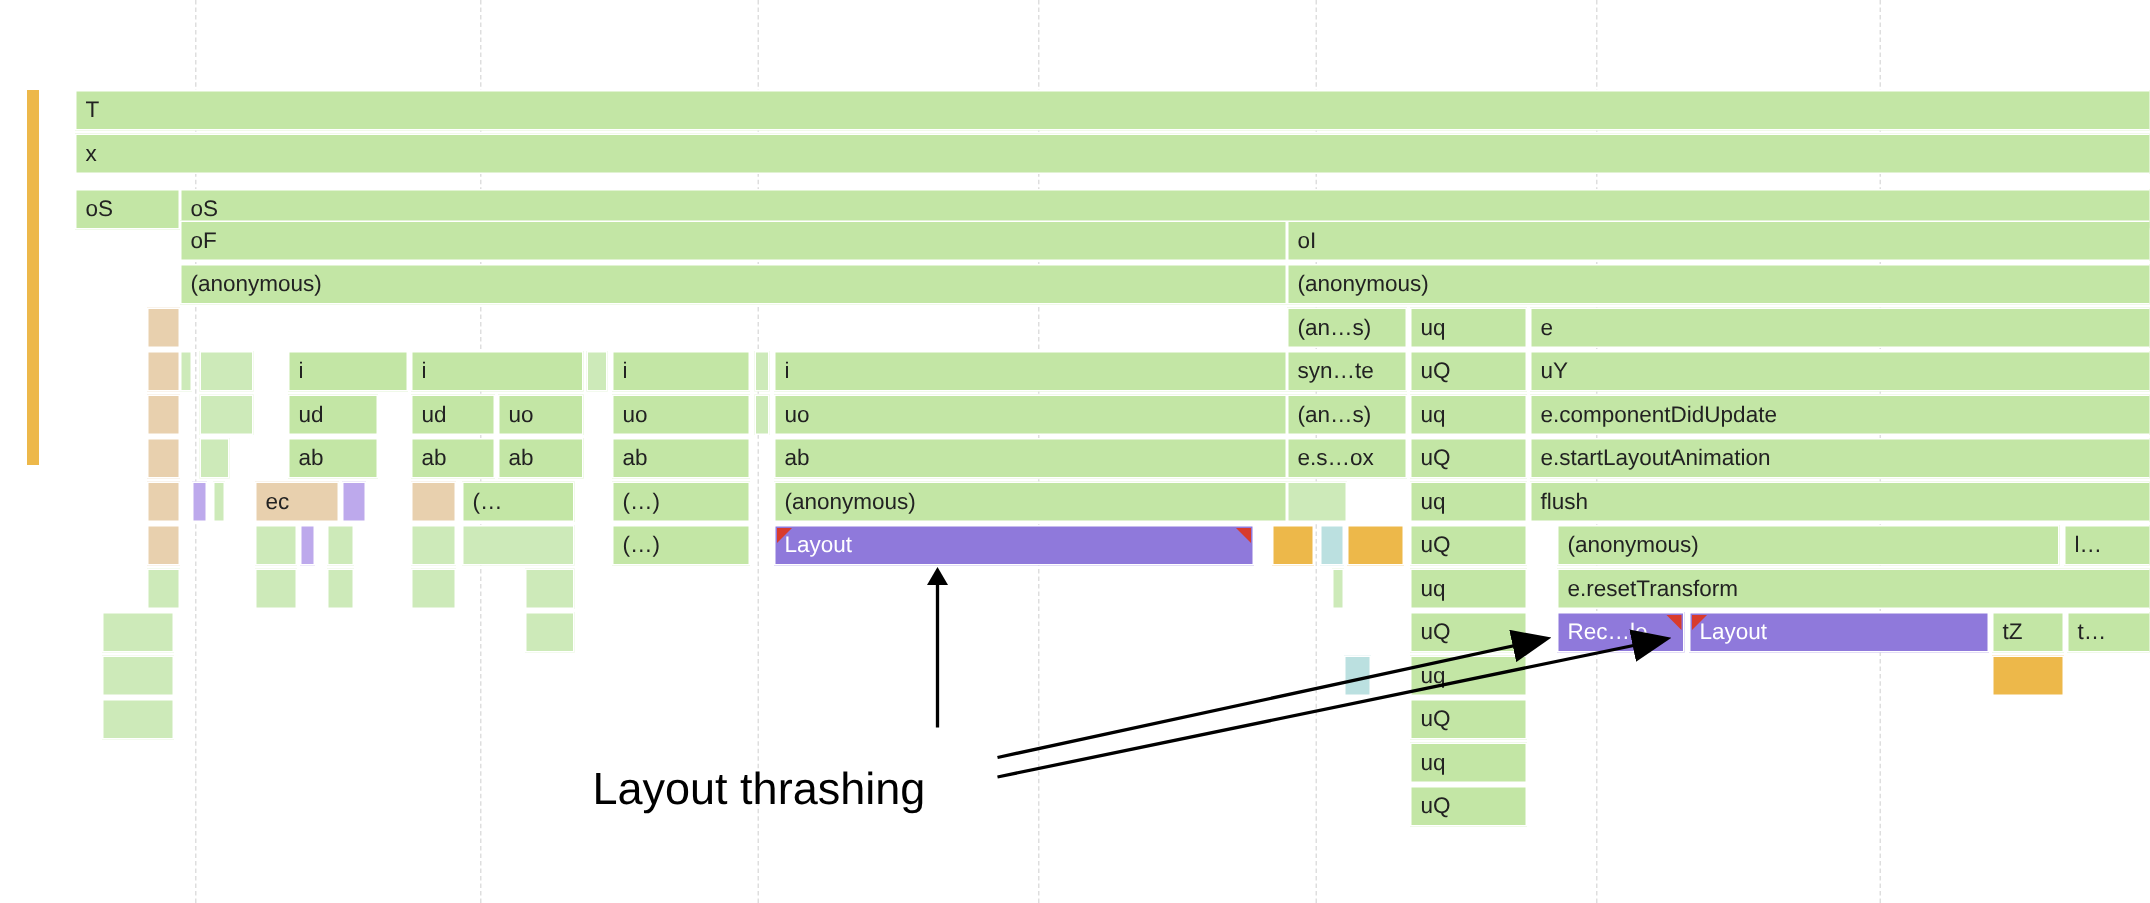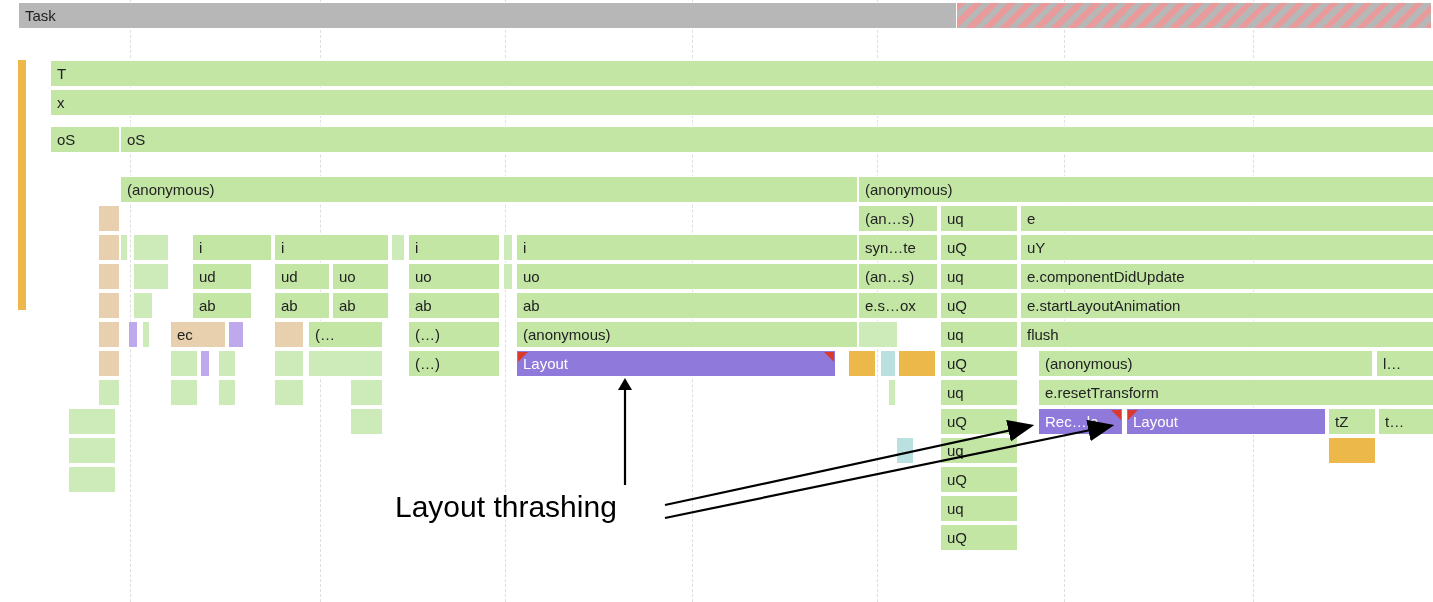--- a/index.html
+++ b/index.html
@@ -72,59 +72,58 @@
   .grid {
     position: absolute; top: 0; bottom: 0; width: 0;
     border-left: 1px dashed rgba(160,160,160,0.35);
     pointer-events: none;
   }
   .annot {
     position: absolute;
     font-size: 30px;
     color: #000;
     font-family: -apple-system, Helvetica, Arial, sans-serif;
+    margin-top: 20px;
   }
   .arrow { position: absolute; pointer-events: none; }
 </style>
 </head>
 <body>
 
 <div class="flame">
 
   <div class="grid" style="left:130px"></div>
   <div class="grid" style="left:320px"></div>
   <div class="grid" style="left:505px"></div>
   <div class="grid" style="left:692px"></div>
   <div class="grid" style="left:877px"></div>
   <div class="grid" style="left:1064px"></div>
   <div class="grid" style="left:1253px"></div>
 
-  <div class="row" style="top:2px; left:18px">
-    <div class="bar gray" style="left:0; width:1415px">
-      <span>Task</span>
-    </div>
-    <div class="bar hatch" style="left:938px; width:476px; border:1px solid #fff"></div>
-  </div>
 
 
   <div class="bar orange" style="top:60px; left:18px; width:8px; height:250px; padding:0; border:none"></div>
 
   <div class="row" style="top:60px">
     <div class="bar green" style="left:32px; width:1400px">T</div>
   </div>
 
   <div class="row" style="top:89px">
     <div class="bar green" style="left:32px; width:1400px">x</div>
   </div>
 
   <div class="row" style="top:126px">
     <div class="bar green" style="left:32px; width:70px">oS</div>
     <div class="bar green" style="left:102px; width:1330px">oS</div>
   </div>
 
+  <div class="row" style="top:147px">
+    <div class="bar green" style="left:102px; width:738px">oF</div>
+    <div class="bar green" style="left:840px; width:592px">oI</div>
+  </div>
 
   <div class="row" style="top:176px">
     <div class="bar green" style="left:102px; width:738px">(anonymous)</div>
     <div class="bar green" style="left:840px; width:592px">(anonymous)</div>
   </div>
 
   <div class="row" style="top:205px">
     <div class="bar tan" style="left:80px; width:22px; padding:0"></div>
     <div class="bar green" style="left:840px; width:80px">(an…s)</div>
     <div class="bar green" style="left:922px; width:78px">uq</div>

